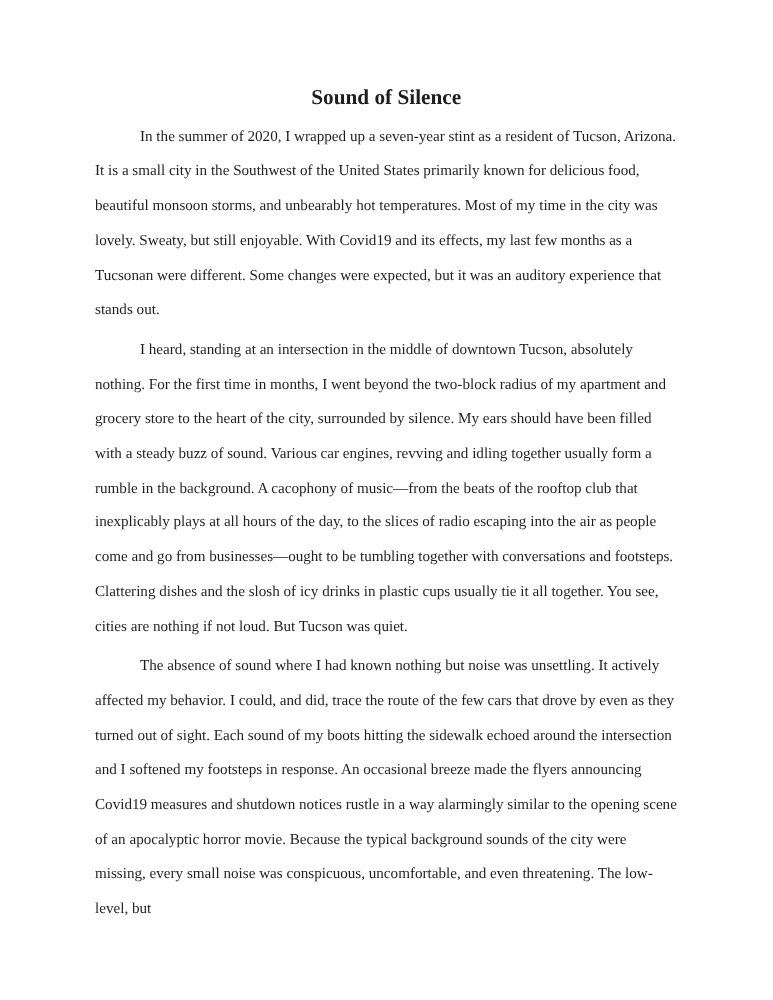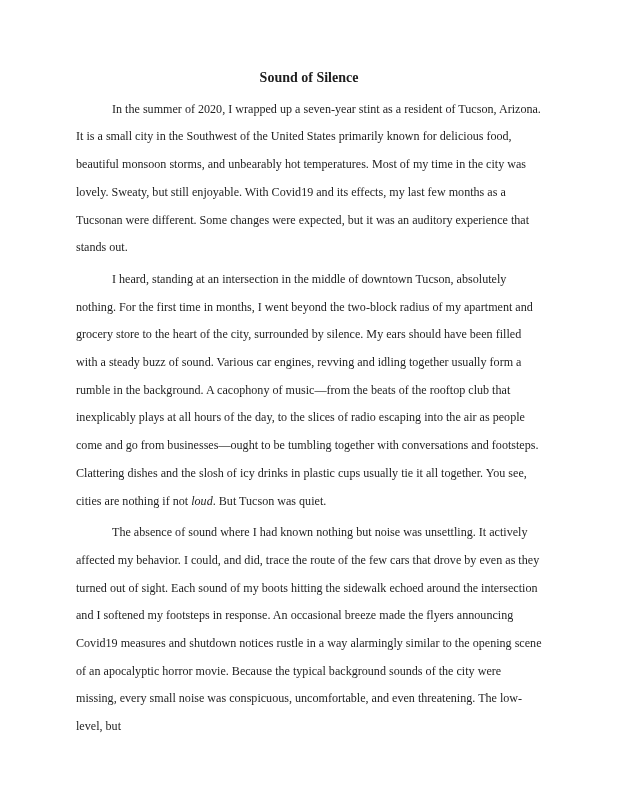--- a/index.html
+++ b/index.html
@@ -17,32 +17,31 @@
     color: #1e1e1e;
   }
   .content {
     margin: 0 72px;
     padding-top: 64px;
     font-size: 12.1px;
     line-height: 27.7px;
     text-align: left;
   }
   .doc-title {
-    font-size: 14px;
+    font-size: 17px;
     line-height: 27.7px;
     font-weight: bold;
     text-align: center;
     margin: 0;
   }
   .content p {
     margin: 4px;
     text-indent: 36px;
   }
   .italic {
-    font-style: italic;
   }
 </style>
 </head>
 <body>
 
 <div class="page">
   <div class="content">
 
     <h1 class="doc-title">Sound of Silence</h1>
 

